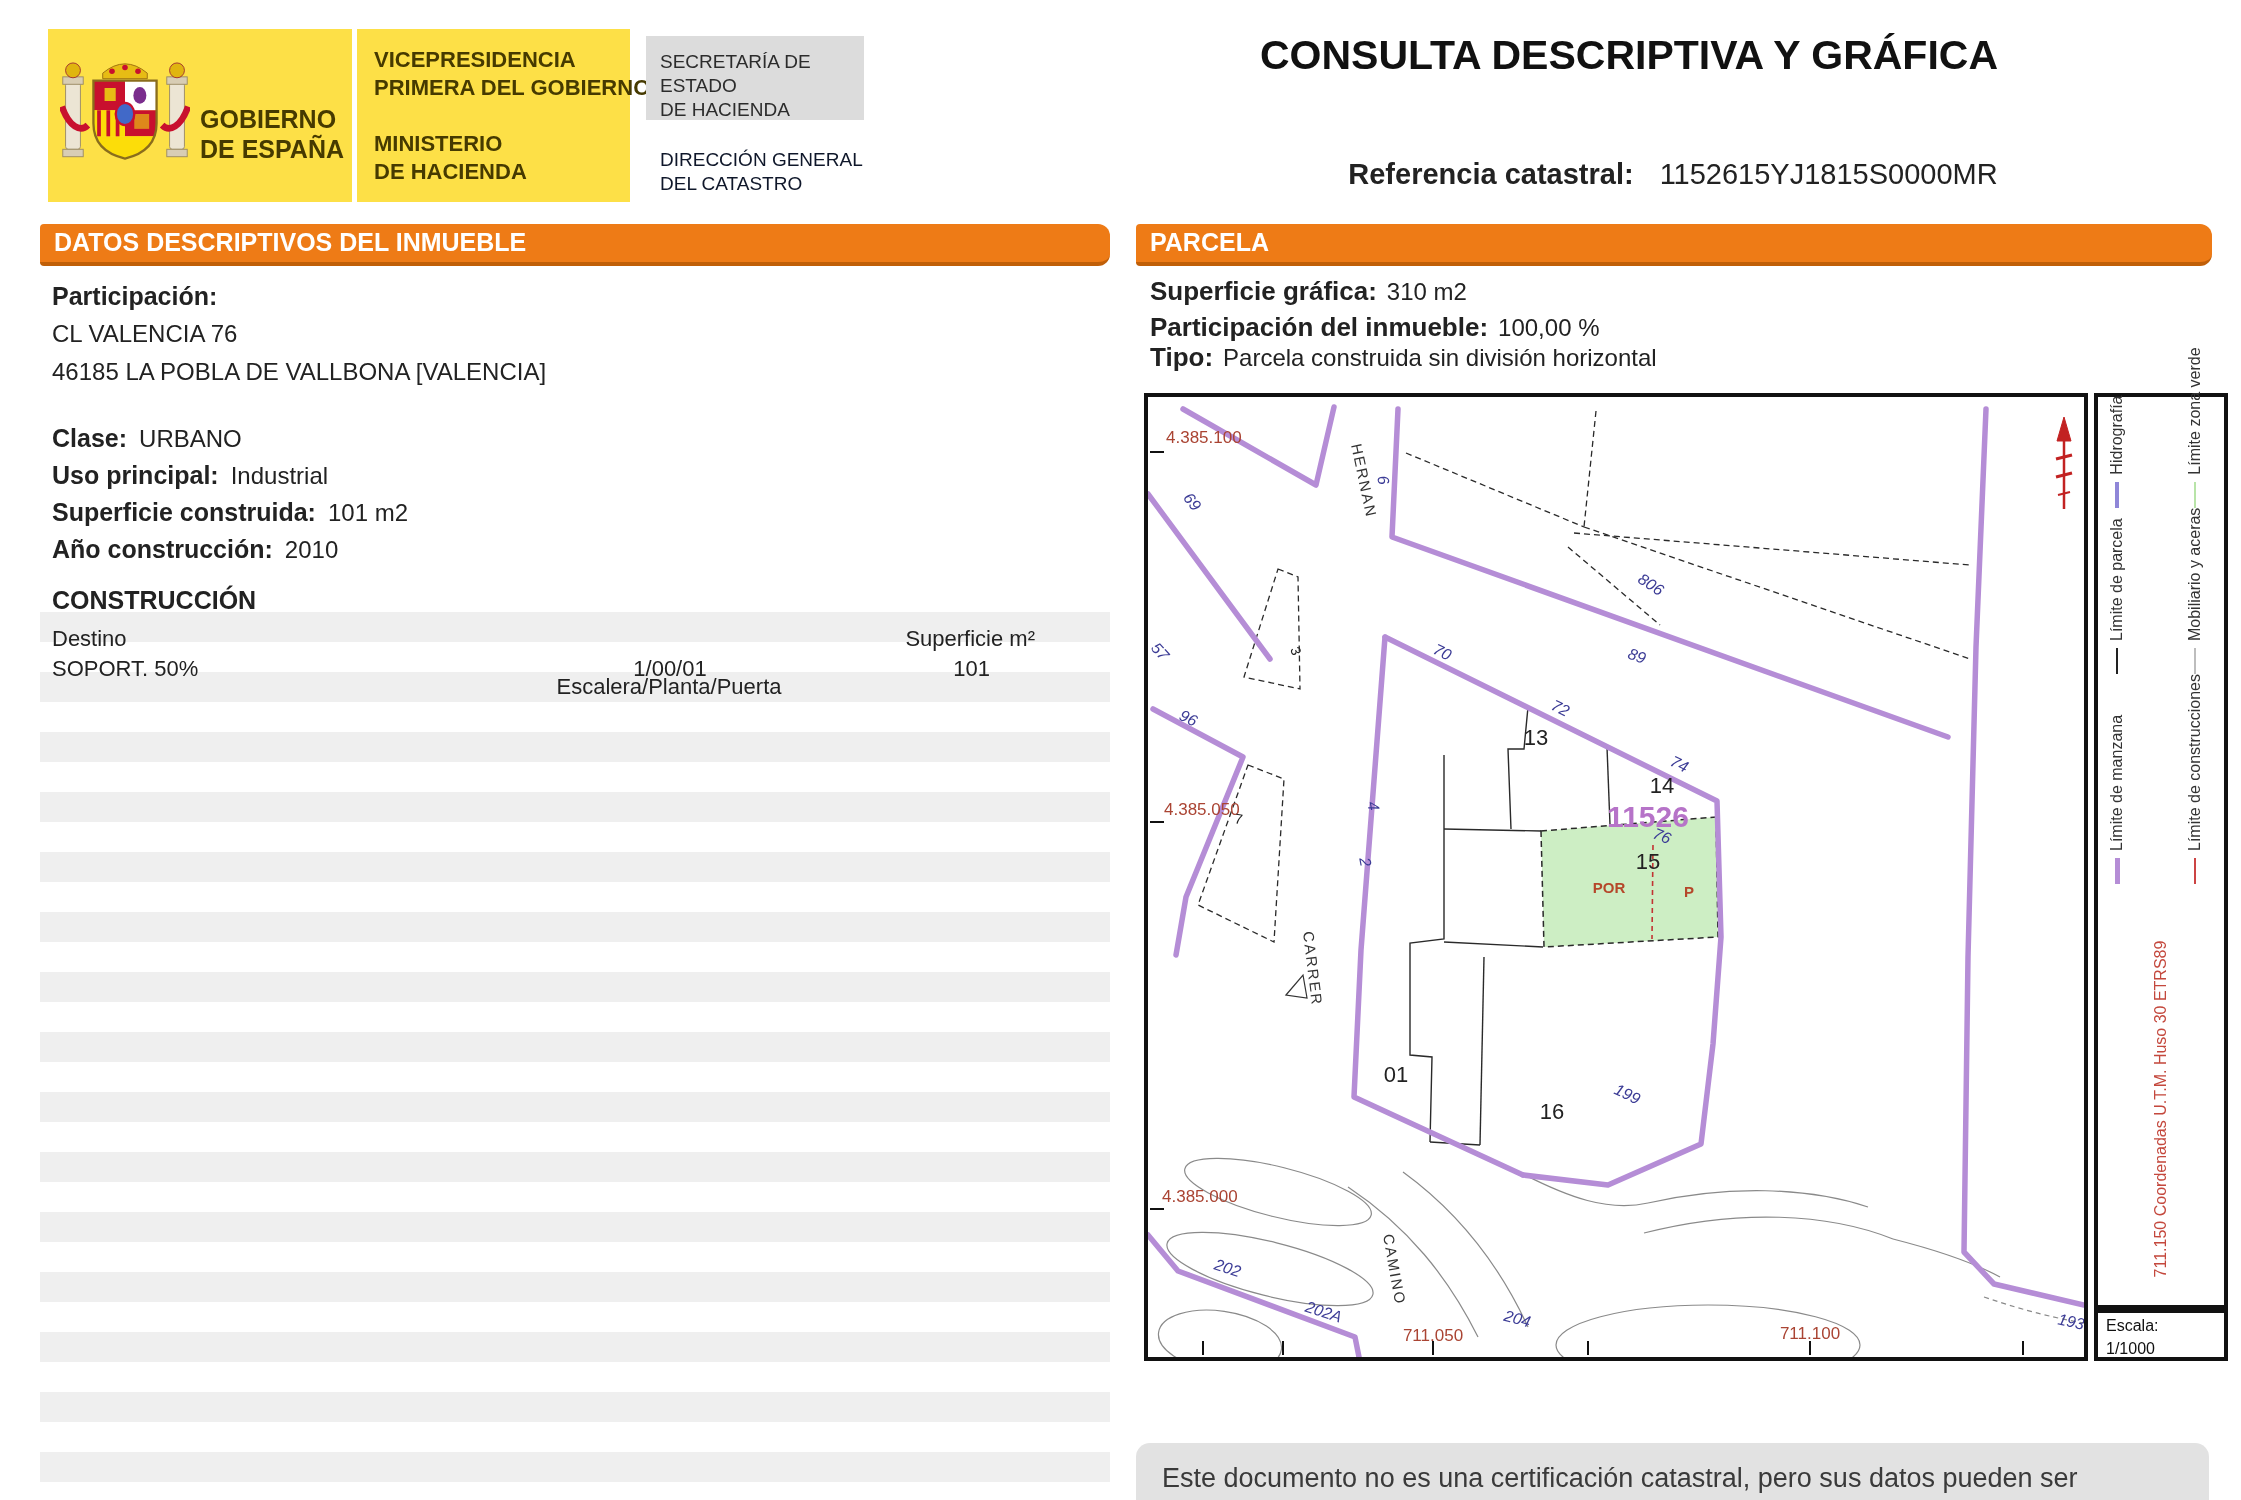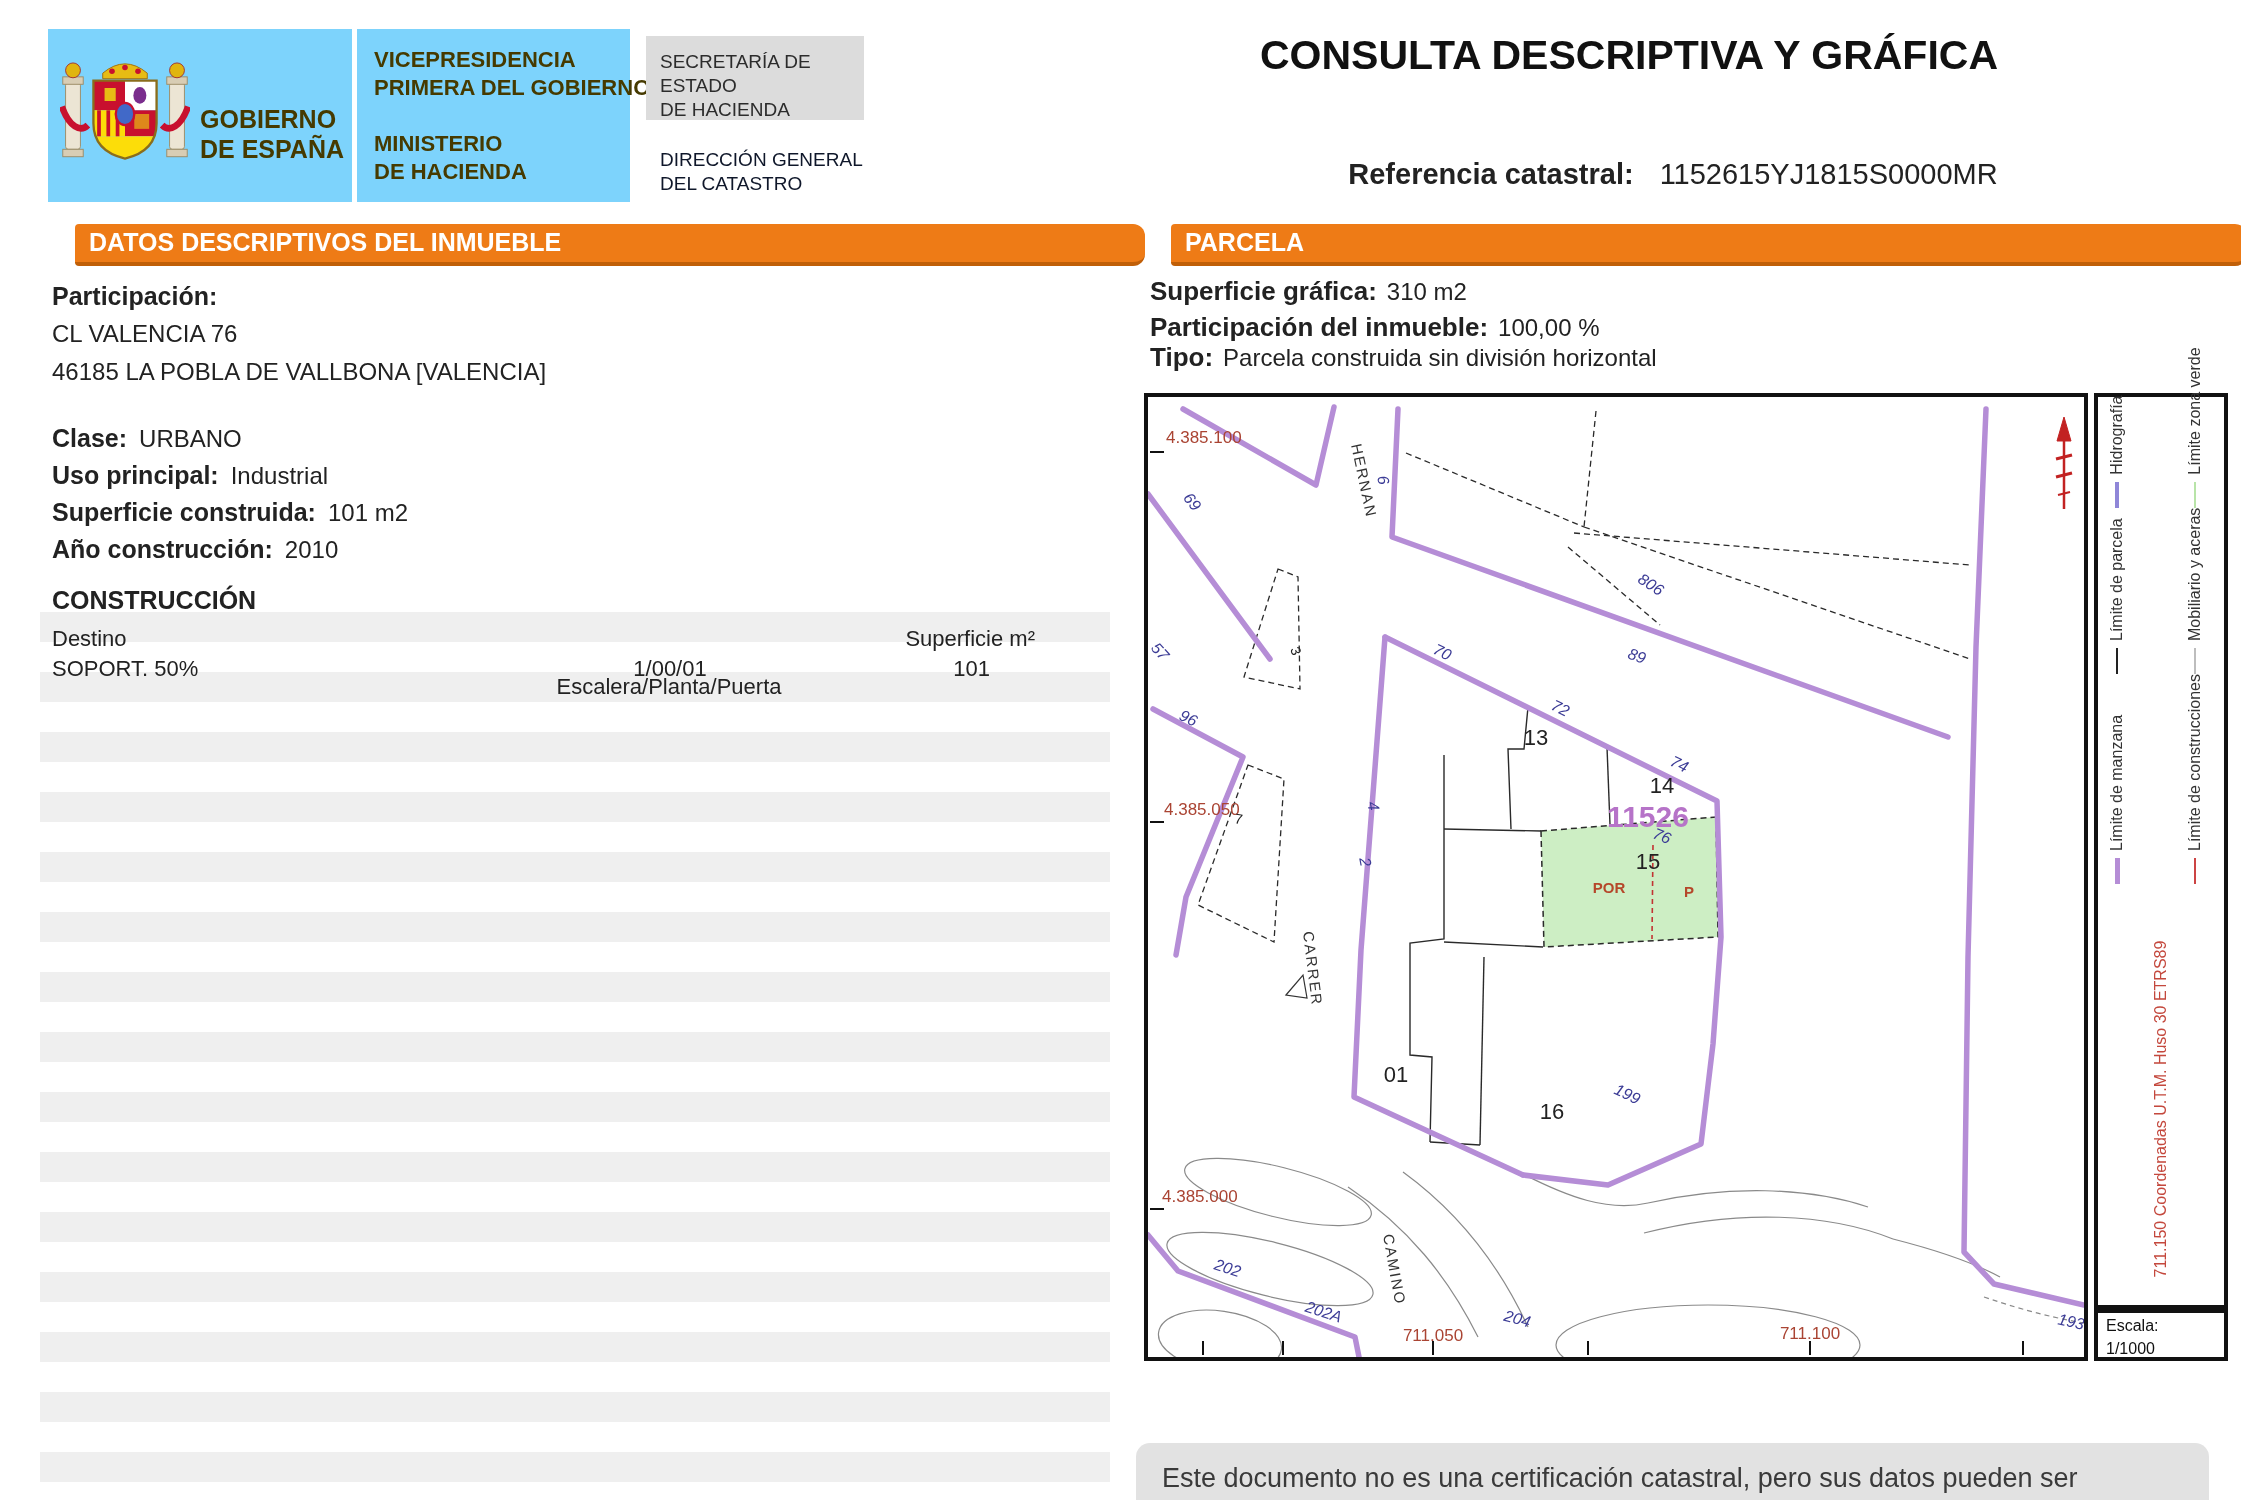--- a/index.html
+++ b/index.html
@@ -1,39 +1,39 @@
 <!DOCTYPE html>
 <html><head>
 <meta charset="utf-8">
 <style>
   html,body{margin:0;padding:0;background:#fff;}
   #page{position:relative;width:2241px;height:1500px;background:#fff;overflow:hidden;
         font-family:"Liberation Sans", sans-serif;color:#222;}
   .abs{position:absolute;}
 
   
-  .yellow-box{left:48px;top:29px;width:582px;height:173px;background:#7dd3fc;}
+  .yellow-box{left:48px;top:29px;width:582px;height:173px;background:#fde047;}
   .y-divider{left:352px;top:29px;width:5px;height:173px;background:#fff;}
   .gob-text{left:200px;top:90px;font-weight:700;font-size:25px;line-height:30px;color:#463a00;}
   .vice-text{left:374px;top:46px;font-weight:700;font-size:22px;line-height:28px;color:#463a00;}
   .min-text{left:374px;top:130px;font-weight:700;font-size:22px;line-height:28px;color:#463a00;}
   .gray-box{left:646px;top:36px;width:218px;height:84px;background:#dcdcdc;padding:14px 0 0 14px;
             box-sizing:border-box;font-size:19px;line-height:24px;color:#2c2c2c;}
   .dir-text{left:660px;top:148px;font-size:19px;line-height:24px;color:#0f172a;}
 
   .title-line{left:1092px;width:1074px;text-align:center;font-weight:700;font-size:41px;color:#111;}
   .t1{top:32px;} .t2{top:90px;}
   .ref-row{left:1136px;top:158px;width:1074px;text-align:center;font-size:29px;}
   .ref-row .lbl{font-weight:700;color:#222;margin-right:26px;}
   .ref-row .val{color:#222;}
 
   
   .obar{height:42px;background:#ee7b16;border-bottom:4px solid #c05f08;box-sizing:border-box;
         border-radius:4px 12px 12px 4px;color:#fff;font-weight:700;font-size:25px;
-        line-height:37px;padding-left:14px;margin-left:35px;}
+        line-height:37px;padding-left:14px;}
   .obar-left{left:40px;top:224px;width:1070px;}
   .obar-right{left:1136px;top:224px;width:1076px;}
 
   
   .stripes{left:40px;top:612px;width:1070px;height:888px;
      background:repeating-linear-gradient(180deg,#efefef 0 30px,#ffffff 30px 60px);}
   .fld{font-size:24px;color:#222;white-space:nowrap;}
   .fld b{font-size:25px;margin-right:12px;}
   .cell{font-size:22px;color:#222;}
   .c-center{width:300px;text-align:center;}

